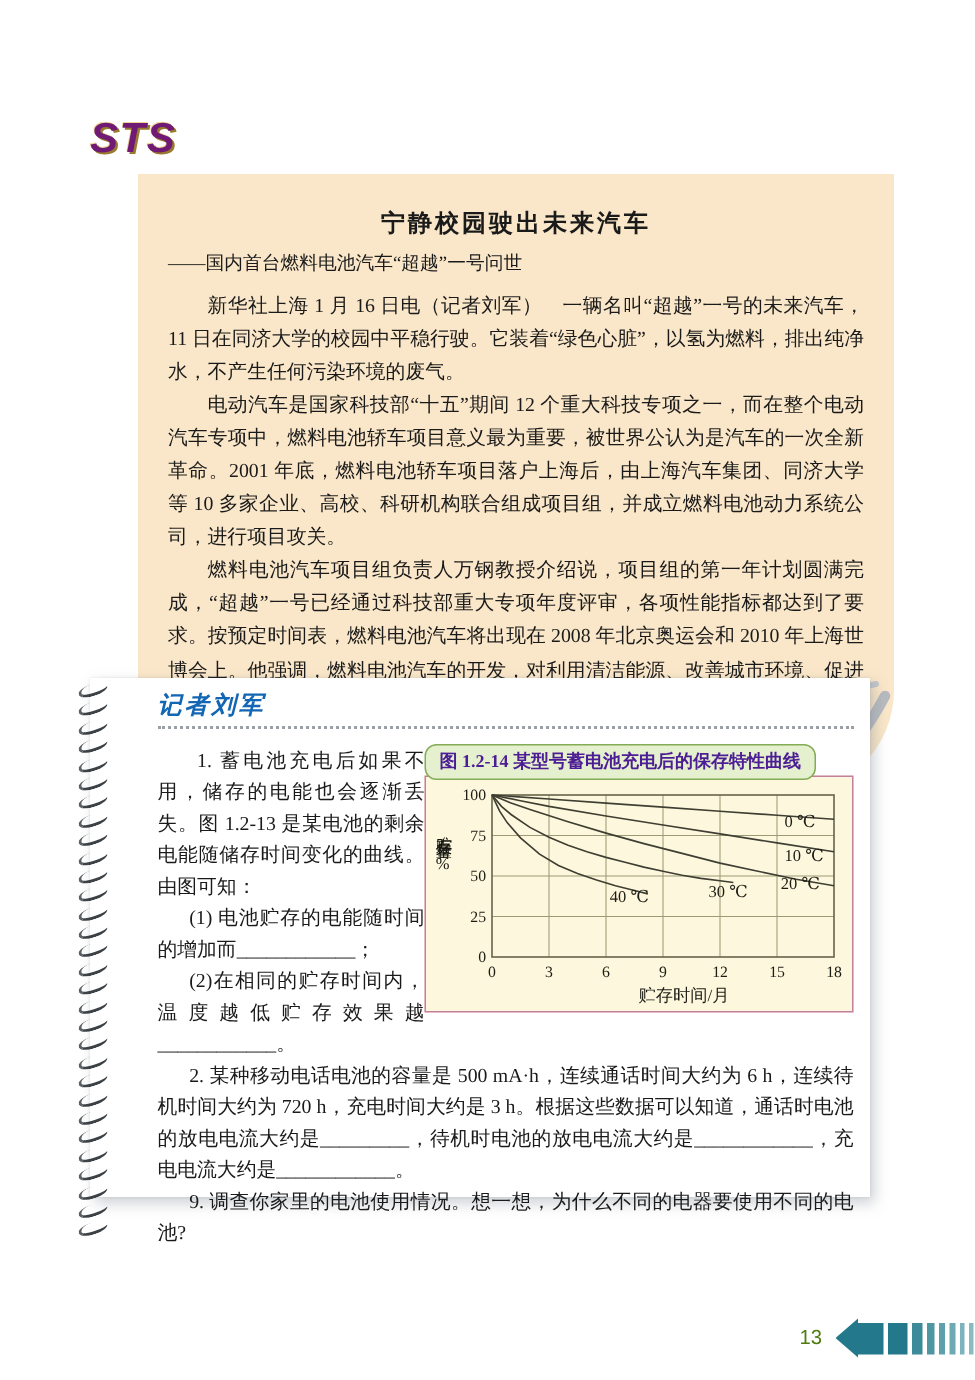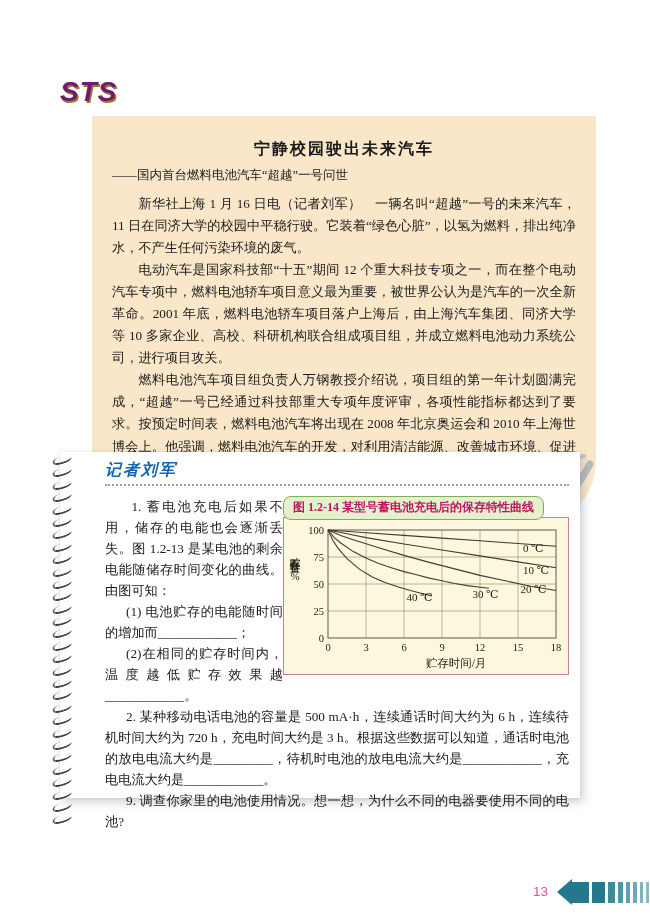--- a/index.html
+++ b/index.html
@@ -50,35 +50,35 @@
   .flow::after{content:"";display:block;clear:both;}
   .ex{margin:0;font-size:13.2px;line-height:21px;text-align:justify;}
   .ti2{text-indent:2em;}
   .ti16{text-indent:1.6em;}
 
   
   .chart-figure{float:right;width:286px;margin:0 0 6px 9px;}
   .chart-tab{
     display:inline-block;position:relative;z-index:2;margin-left:0;
     background:#e4f0ce;border:1.5px solid #84ac56;border-radius:8px;
-    padding:2px 9px 3px 9px;font-size:12px;font-weight:bold;color:#be185d;text-align:center;
+    padding:2px 9px 3px 9px;font-size:12px;font-weight:bold;color:#4c1d95;text-align:center;
   }
   .chart-box{
     position:relative;z-index:1;margin-top:-3px;display:flex;align-items:stretch;
     border:1.6px solid #c47f9d;background:#fdf8dd;padding:4px 2px 2px 3px;box-sizing:border-box;
   }
   .ylab{
     writing-mode:vertical-rl;text-orientation:upright;
     font-size:11px;letter-spacing:2px;line-height:15px;padding-top:26px;color:#15150f;width:15px;
   }
 
   
   .pagenum{
     position:absolute;left:533px;top:884px;font-size:13.5px;
-    font-family:"Liberation Sans","DejaVu Sans",sans-serif;color:#ec4899;
+    font-family:"Liberation Sans","DejaVu Sans",sans-serif;color:#4d7c0f;
   }
   .pager{
     position:absolute;right:0;top:877px;width:93px;height:30px;
     display:flex;align-items:center;overflow:hidden;
   }
   .arrowhead{
     width:0;height:0;flex:none;
     border-top:13px solid transparent;border-bottom:13px solid transparent;
     border-right:15px solid #23798b;
   }

